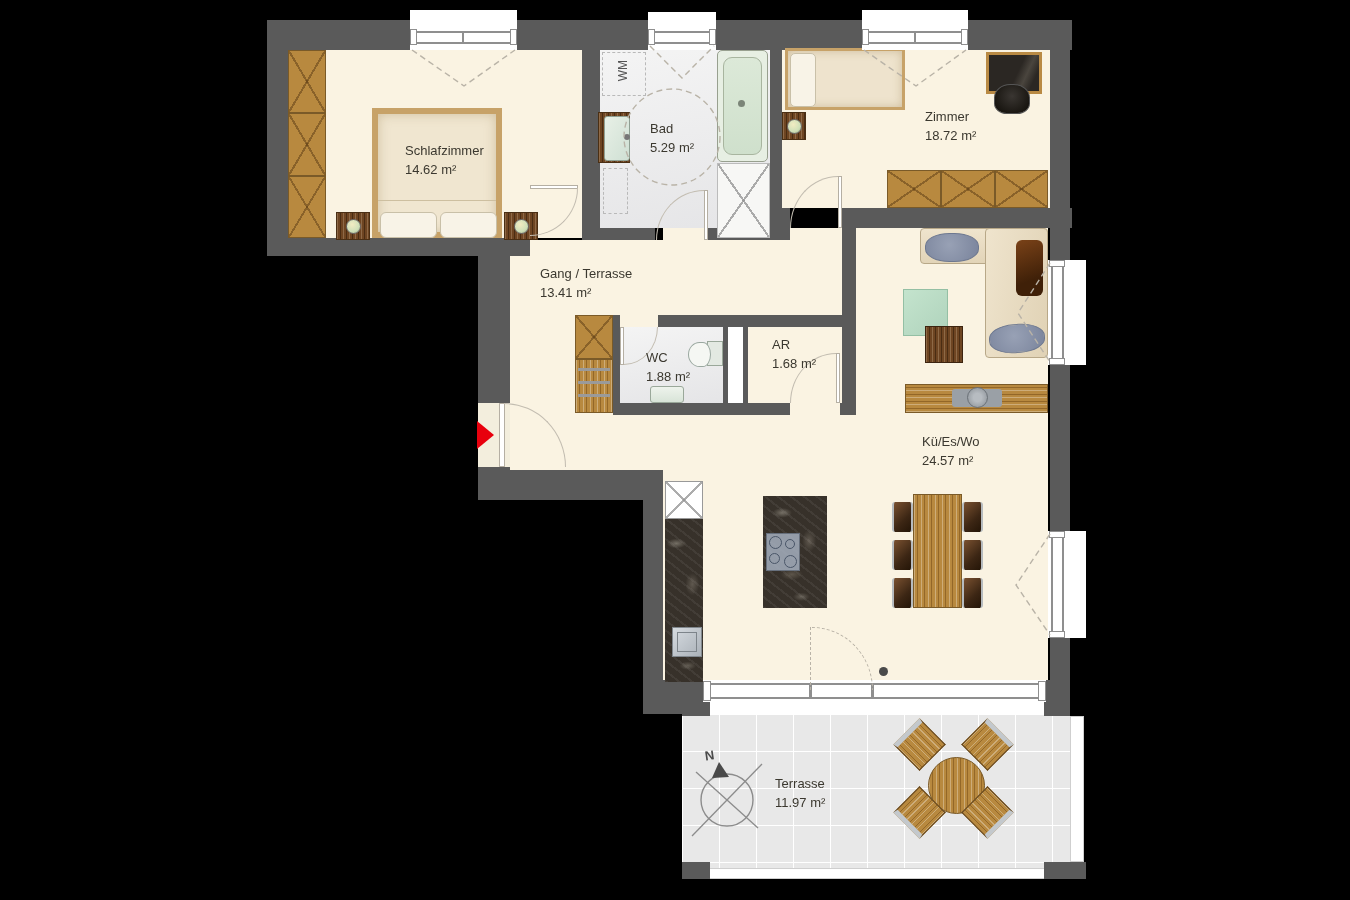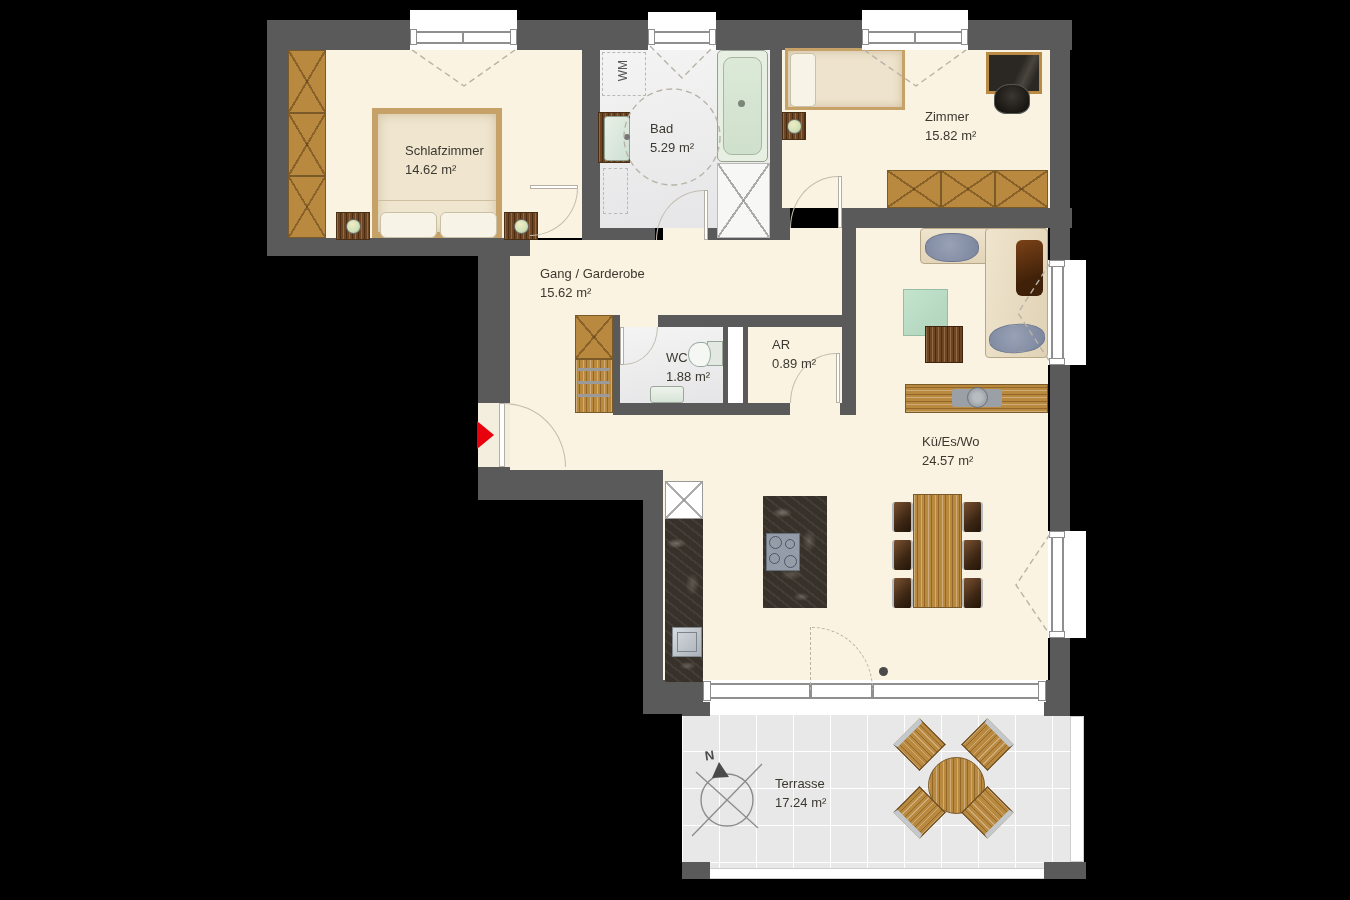--- a/index.html
+++ b/index.html
@@ -255,37 +255,37 @@
   <div class="label" style="left:405px;top:142px;">
     <span>Schlafzimmer</span><br>
     <span>14.62 m²</span>
   </div>
   <div class="label" style="left:650px;top:120px;">
     <span>Bad</span><br>
     <span>5.29 m²</span>
   </div>
   <div class="label" style="left:925px;top:108px;">
     <span>Zimmer</span><br>
-    <span>15.82 m²</span>
+    <span>18.72 m²</span>
   </div>
   <div class="label" style="left:540px;top:265px;">
-    <span>Gang / Garderobe</span><br>
-    <span>15.62 m²</span>
-  </div>
-  <div class="label" style="left:666px;top:349px;">
+    <span>Gang / Terrasse</span><br>
+    <span>13.41 m²</span>
+  </div>
+  <div class="label" style="left:646px;top:349px;">
     <span>WC</span><br>
     <span>1.88 m²</span>
   </div>
   <div class="label" style="left:772px;top:336px;">
     <span>AR</span><br>
-    <span>0.89 m²</span>
+    <span>1.68 m²</span>
   </div>
   <div class="label" style="left:922px;top:433px;">
     <span>Kü/Es/Wo</span><br>
     <span>24.57 m²</span>
   </div>
   <div class="label" style="left:775px;top:775px;">
     <span>Terrasse</span><br>
-    <span>17.24 m²</span>
+    <span>11.97 m²</span>
   </div>
   <span class="label" style="left:705px;top:747px;font-weight:bold;font-size:13px;color:#4a4a4a;transform:rotate(-8deg);">N</span>
 
 </div>
 
 </body></html>

